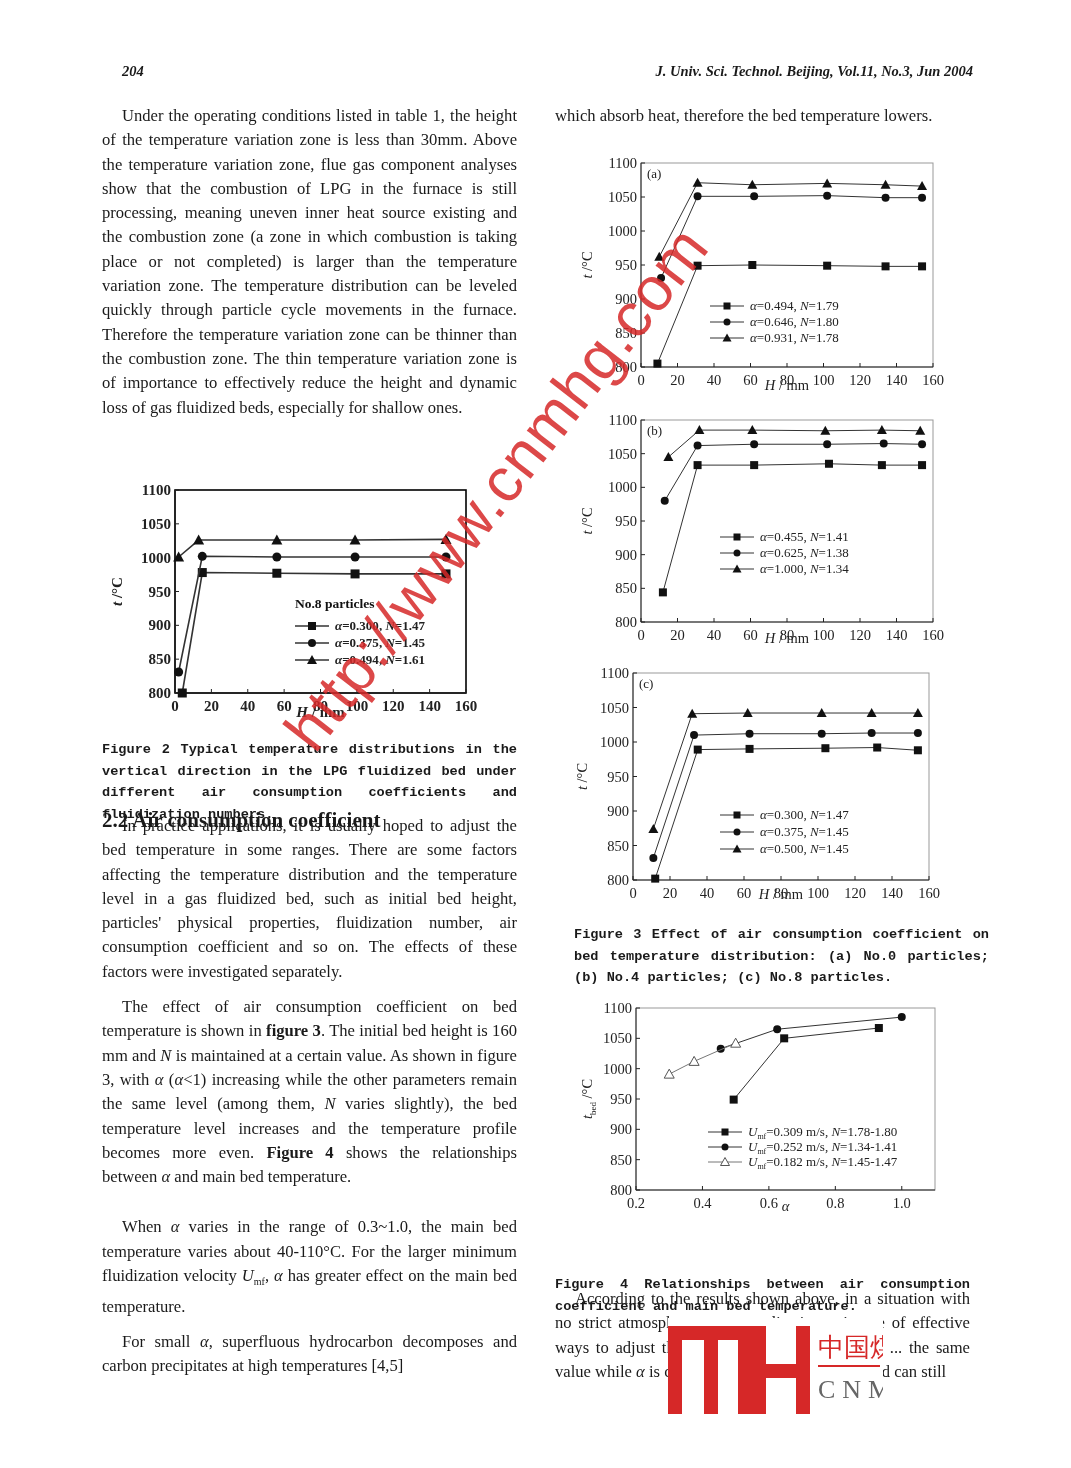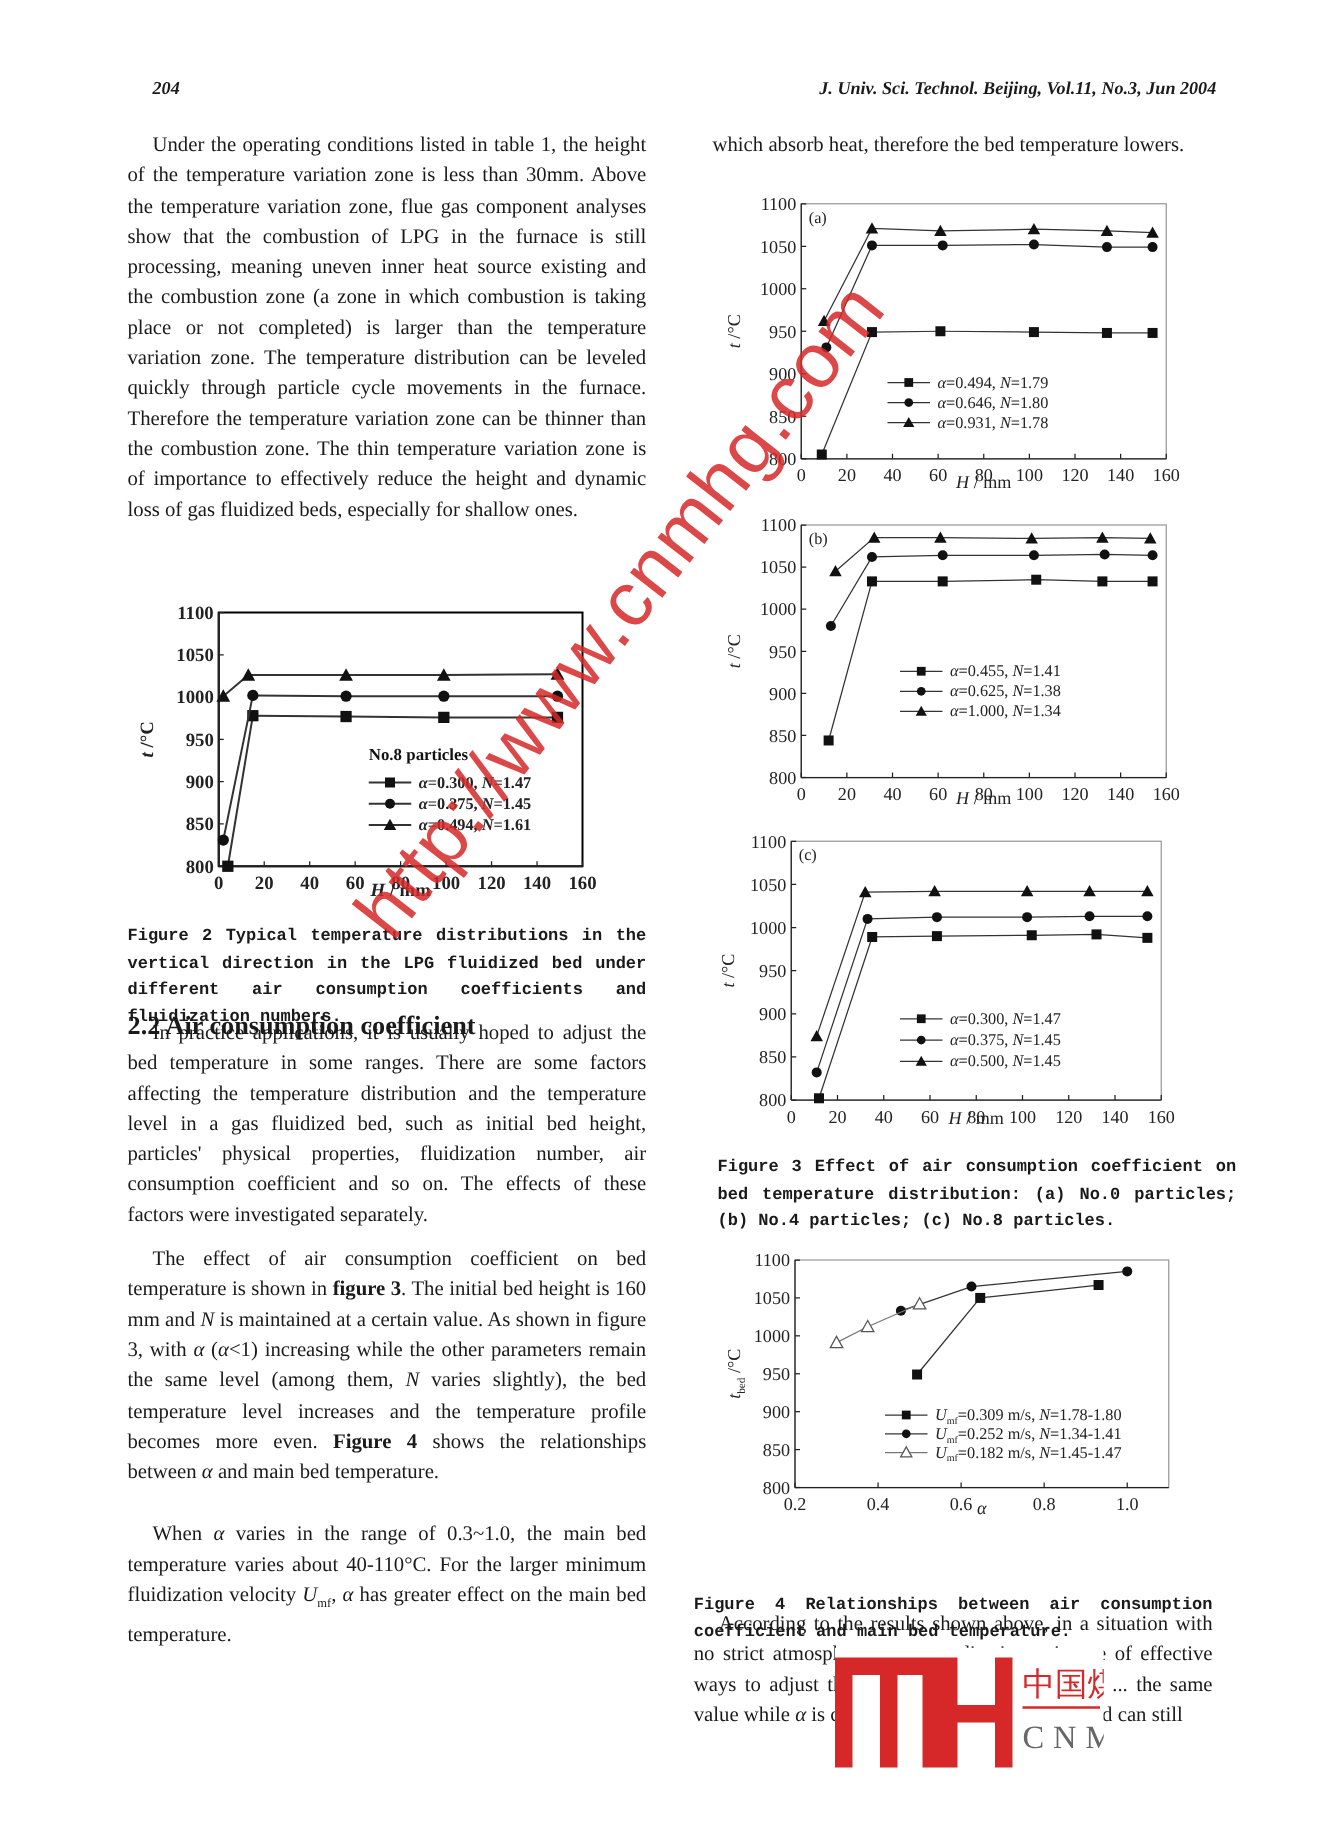--- a/index.html
+++ b/index.html
@@ -3,21 +3,21 @@
 <meta charset="utf-8">
 <style>
   html, body { margin:0; padding:0; background:#fff; }
   body { width:1071px; height:1468px; position:relative; overflow:hidden;
          font-family:"Liberation Serif", "DejaVu Serif", serif; color:#1a1a1a; }
   .hdr { position:absolute; top:63px; font-size:14.5px; font-weight:bold; font-style:italic; }
   .hdr-left { left:102px;margin-left:20px; }
   .hdr-right { right:98px; }
   .col { position:absolute; width:415px; font-size:16.6px; line-height:24.3px; text-align:justify; }
   .col p { margin:0; text-indent:20px; }
-  .col p.noind { text-indent:0;margin-left:15px; }
+  .col p.noind { text-indent:0; }
   .lcol { left:102px; }
   .rcol { left:555px; }
   .fig { position:absolute; }
   .caption { position:absolute; width:415px; font-size:13.6px; font-weight:bold; line-height:21.5px; text-align:justify;font-family:Liberation Mono, monospace; }
   .section-head { position:absolute; left:102px; top:808px; font-size:21px; font-weight:bold; }
   svg text { font-family:"Liberation Serif", "DejaVu Serif", serif; }
   .watermark-text { position:absolute; left:270px; top:720px; color:rgba(214,40,40,0.85);
         font-family:"Liberation Sans", sans-serif; font-size:62px; transform:rotate(-52deg); transform-origin:left top;
         white-space:nowrap; letter-spacing:1px; }
   .logo { position:absolute; left:668px; top:1318px; width:215px; height:104px; }
@@ -100,20 +100,21 @@
     <text x="235" y="184" font-size="13" font-weight="bold" fill="#222"><tspan font-style="italic">α</tspan><tspan>=0.494</tspan><tspan>, </tspan><tspan font-style="italic">N</tspan><tspan>=1.61</tspan></text>
   </svg>
 <div class="caption" style="left:102px; top:739px;">Figure 2   Typical temperature distributions in the vertical direction in the LPG fluidized bed under different air consumption coefficients and fluidization numbers.</div>
 
 <div class="section-head">2.2 Air consumption coefficient</div>
 
 <div class="col lcol" style="top:814px;">
   <p>In practice applications, it is usually hoped to adjust the bed temperature in some ranges. There are some factors affecting the temperature distribution and the temperature level in a gas fluidized bed, such as initial bed height, particles' physical properties, fluidization number, air consumption coefficient and so on. The effects of these factors were investigated separately.</p>
   <p style="margin-top:11px;"><span>The effect of air consumption coefficient on bed temperature is shown in </span><b>figure 3</b><span>. The initial bed height is 160 mm and </span><i>N</i><span> is maintained at a certain value. As shown in figure 3, with </span><i>α</i><span> (</span><i>α</i><span>&lt;1) increasing while the other parameters remain the same level (among them, </span><i>N</i><span> varies slightly), the bed temperature level increases and the temperature profile becomes more even. </span><b>Figure 4</b><span> shows the relationships between </span><i>α</i><span> and main bed temperature.</span></p>
   <p style="margin-top:26px;"><span>When </span><i>α</i><span> varies in the range of 0.3~1.0, the main bed temperature varies about 40-110°C. For the larger minimum fluidization velocity </span><i>U</i><sub style="font-size:10px;">mf</sub><span>, </span><i>α</i><span> has greater effect on the main bed temperature.</span></p>
+  <p style="margin-top:11px;"><span>For small </span><i>α</i><span>, superfluous hydrocarbon decomposes and carbon precipitates at high temperatures [4,5]</span></p>
 </div>
 
 <div class="col rcol" style="top:104px;">
   <p class="noind">which absorb heat, therefore the bed temperature lowers.</p>
 </div>
 
 <svg class="fig" id="fig3a" style="left:570px; top:152px;" width="400" height="260">
     <rect x="71" y="11" width="292" height="204" fill="none" stroke="#999" stroke-width="1"></rect>
     <line x1="71" y1="11" x2="71" y2="215" stroke="#222" stroke-width="1"></line>
     <line x1="71" y1="215" x2="363" y2="215" stroke="#222" stroke-width="1"></line>

